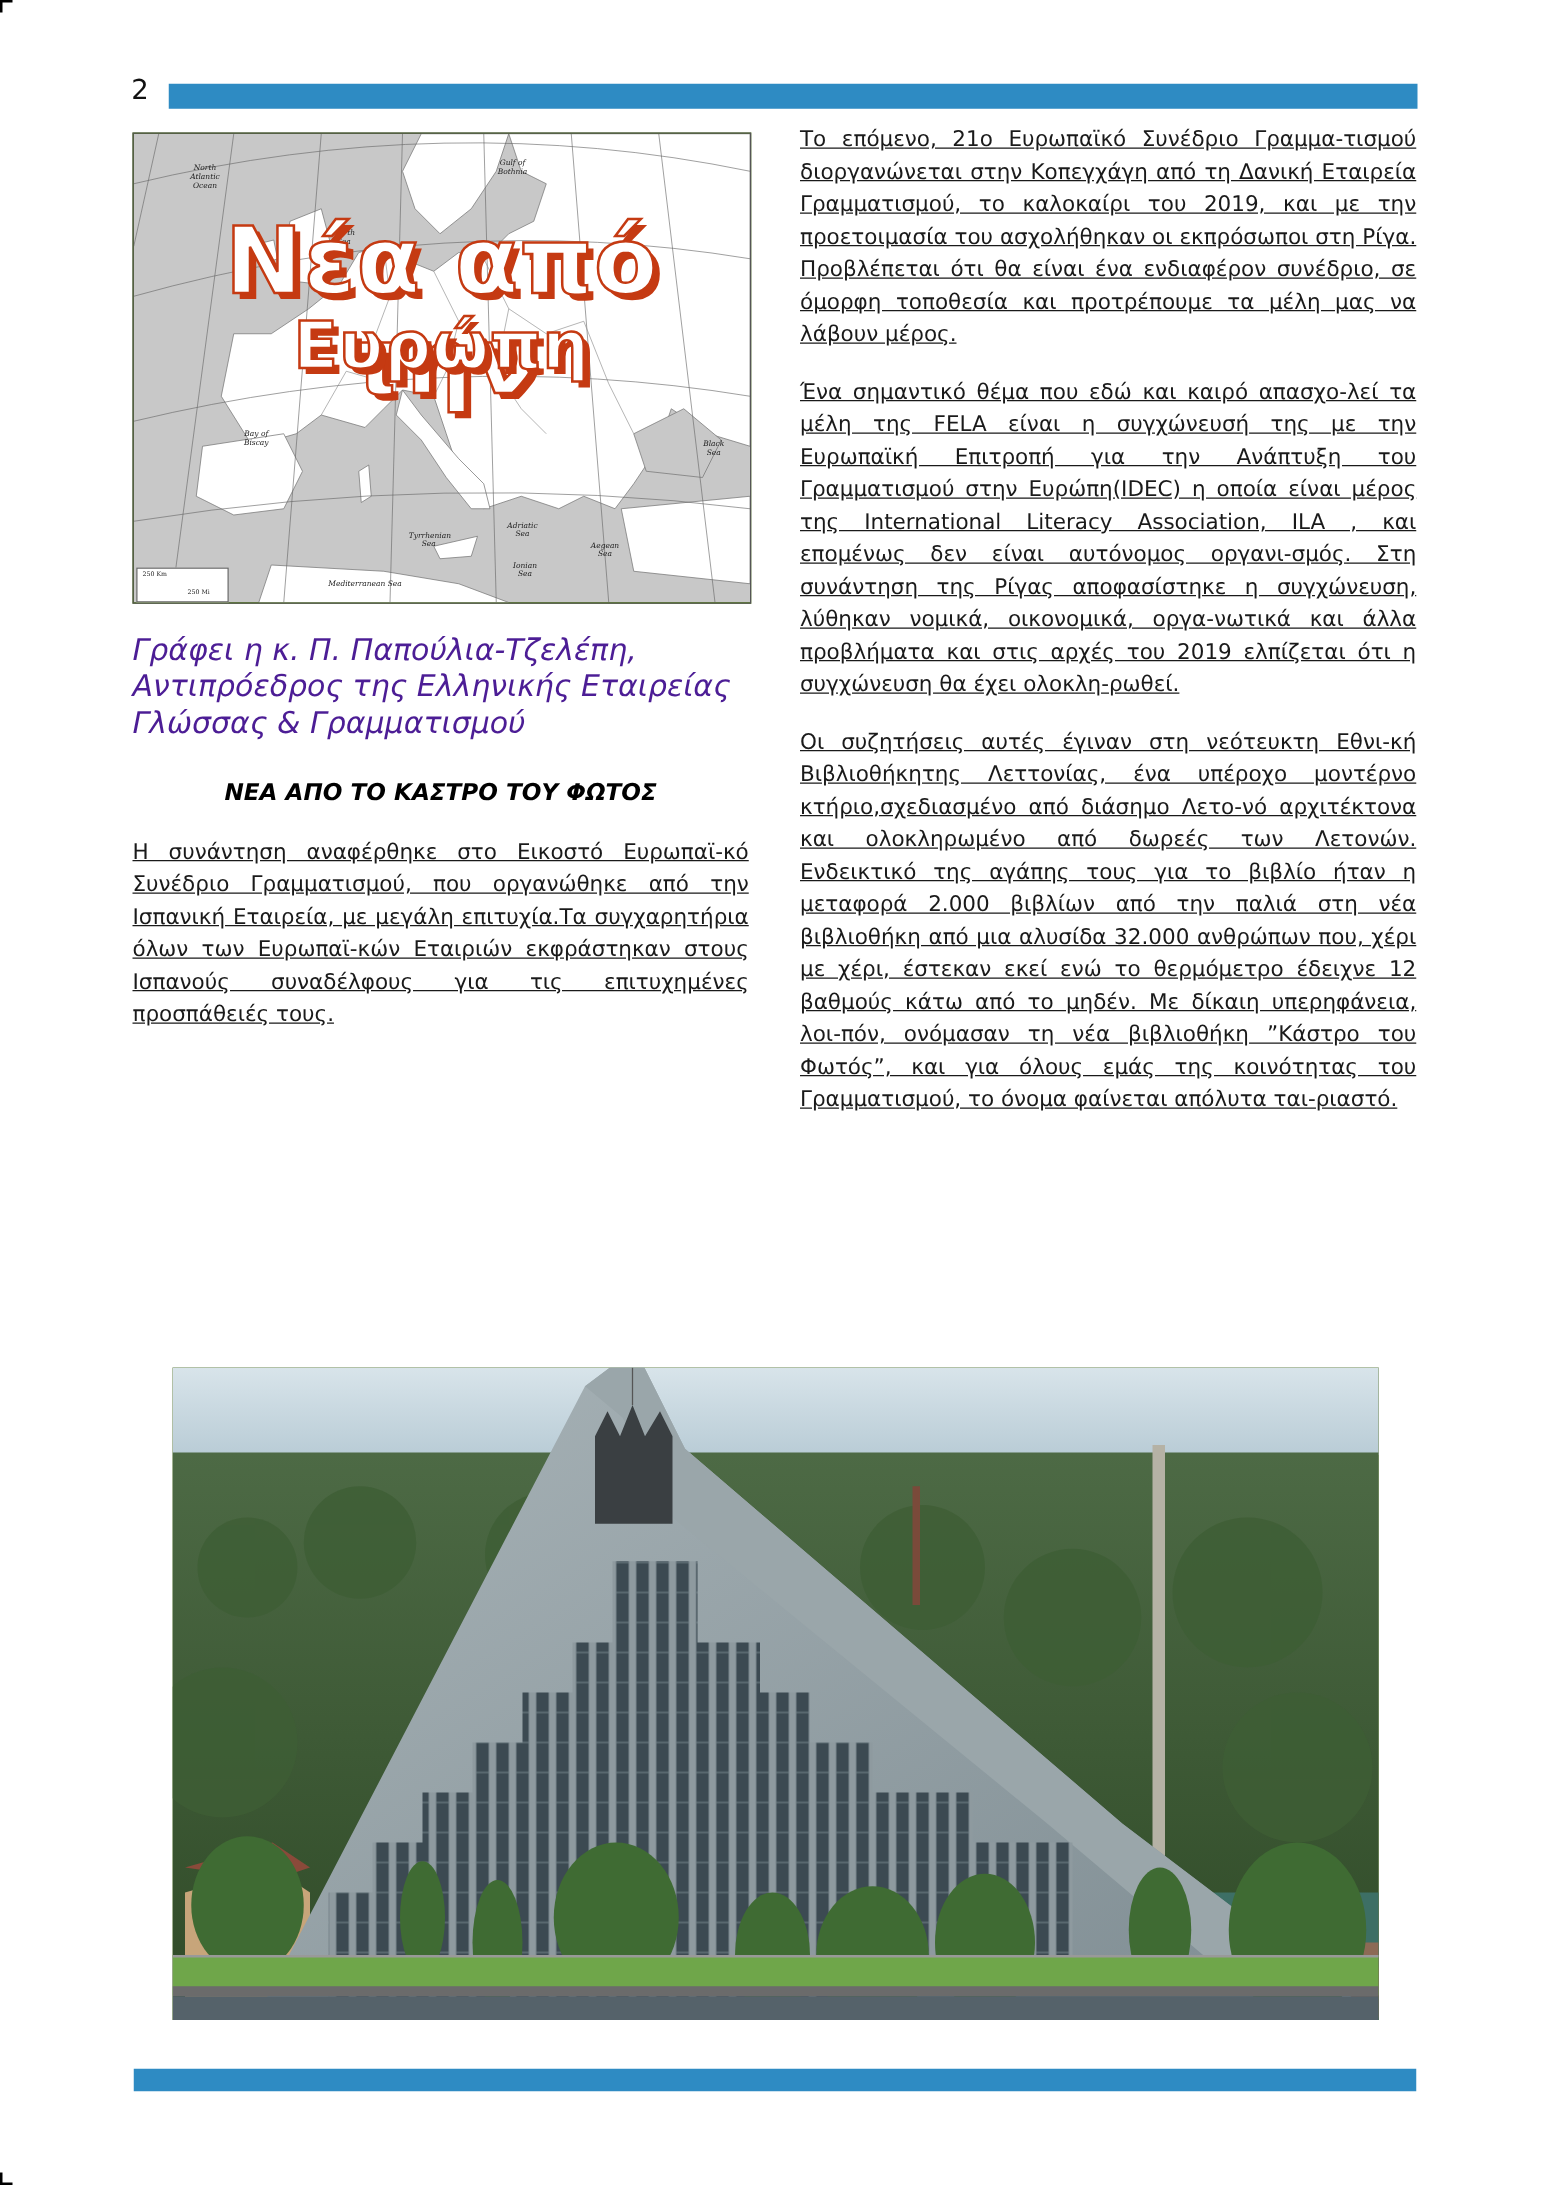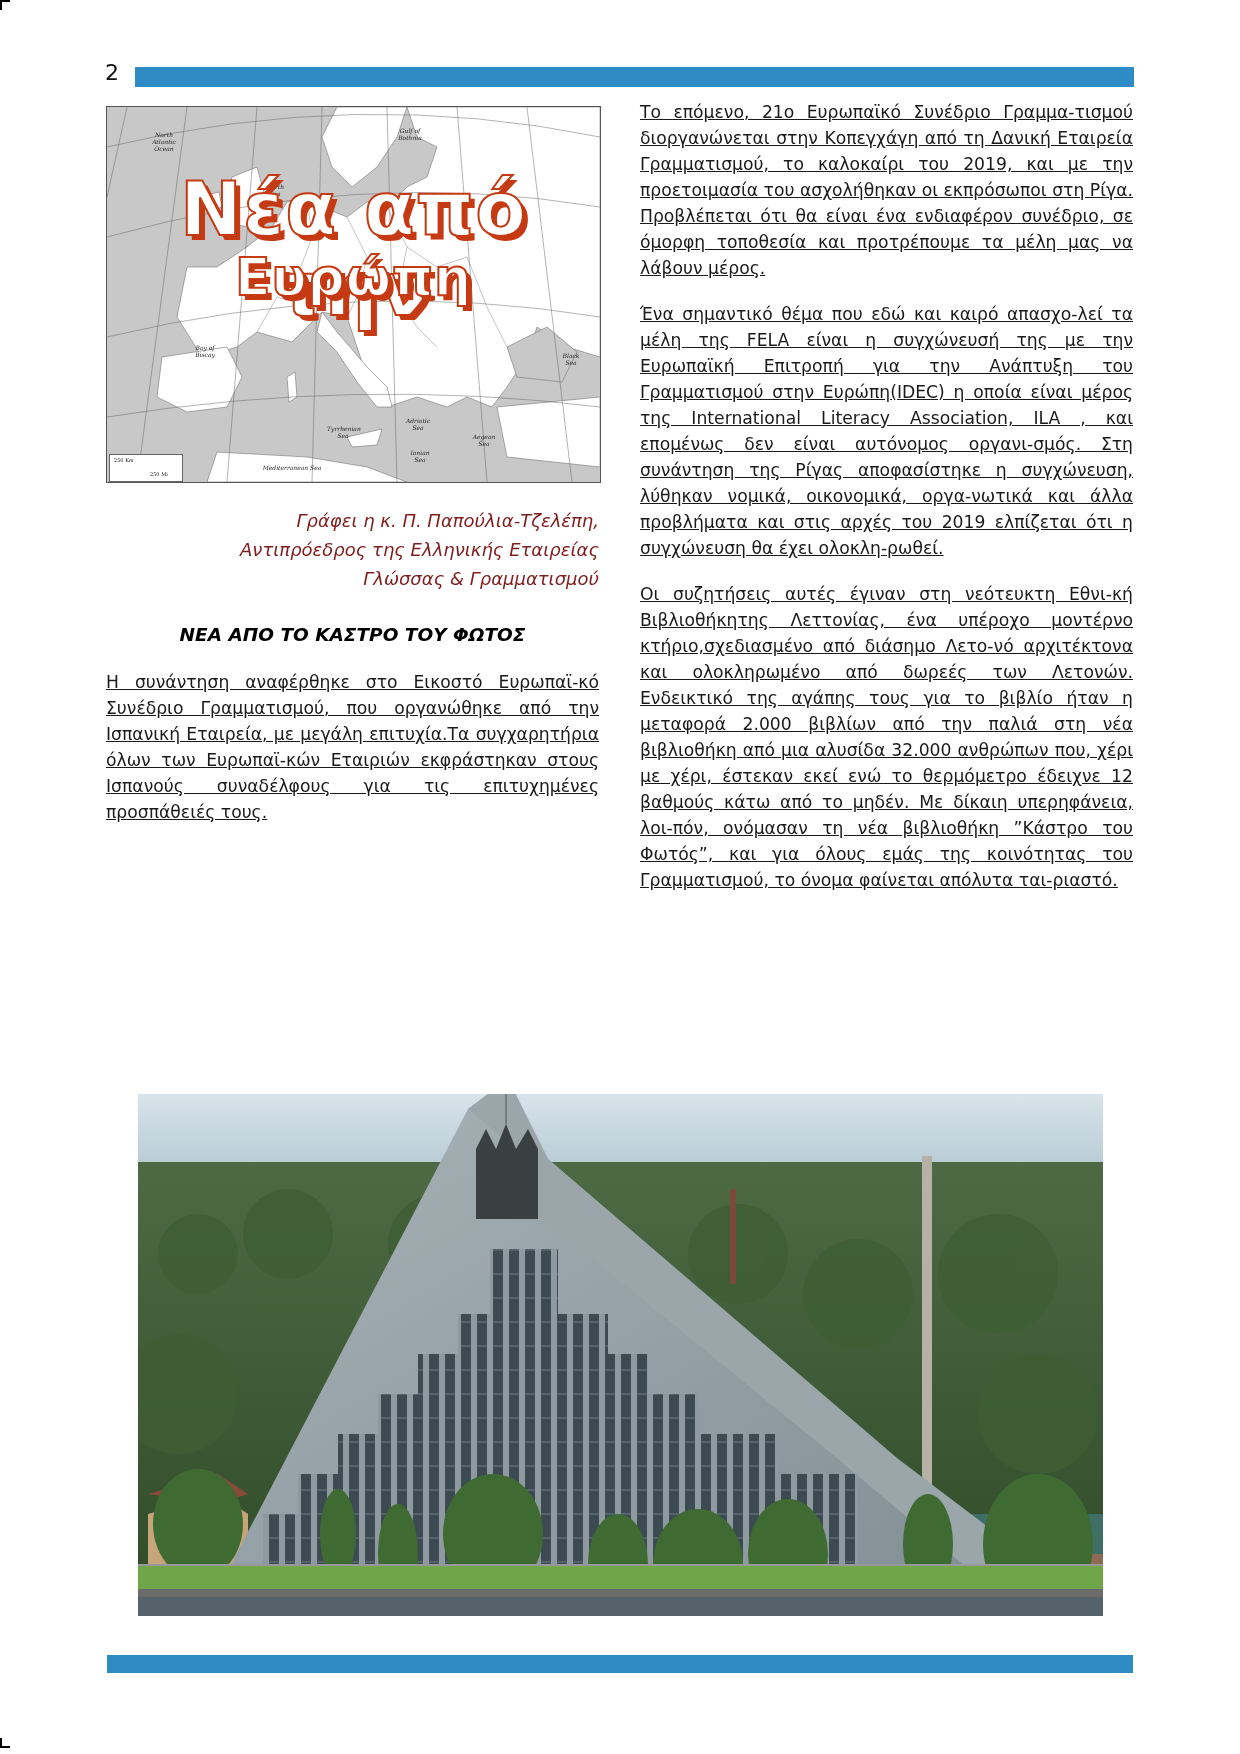--- a/index.html
+++ b/index.html
@@ -19,22 +19,22 @@
                font-size:6px; color:#222; text-align:center; line-height:7px; }
   .map-title { position:absolute; left:0; width:493px; text-align:center;
                font-family:"DejaVu Sans", sans-serif; font-weight:bold; color:#fff;
                -webkit-text-stroke:2px #c53a12; text-shadow:5px 5px 0 #c53a12;
                letter-spacing:1px; }
   .map-title.l1 { top:62px; font-size:74px; line-height:80px; }
   .map-title.l2 { top:130px; font-size:52px; line-height:80px; }
   .scale { position:absolute; left:2px; top:347px; width:72px; height:26px; background:#fff;
            border:1px solid #666; font-size:5px; font-family:"DejaVu Serif",serif; }
 
-  .byline { position:absolute; left:106px; top:506px; width:493px; text-align:right;
-            font-style:italic; color:#7f1d1d; font-size:18px; line-height:29px;
+  .byline { position:absolute; left:106px; top:506px; width:493px; text-align:left;
+            font-style:italic; color:#4c1d95; font-size:24px; line-height:29px;
             font-family:"DejaVu Sans", sans-serif; }
   .section-title { position:absolute; left:106px; top:624px; width:493px; text-align:center;
                    font-style:italic; font-weight:bold; color:#000000; font-size:18.5px; }
   .col { position:absolute; width:493px; font-size:17.2px; line-height:26px;
          text-align:justify; color:#1a1a1a; }
   .col p { margin:0 0 20px 0;text-decoration:underline; }
   .col-left { left:106px; top:669px; }
   .col-right { left:640px; top:99px; }
 
   .photo { position:absolute; left:138px; top:1094px; width:965px; height:522px; overflow:hidden;

